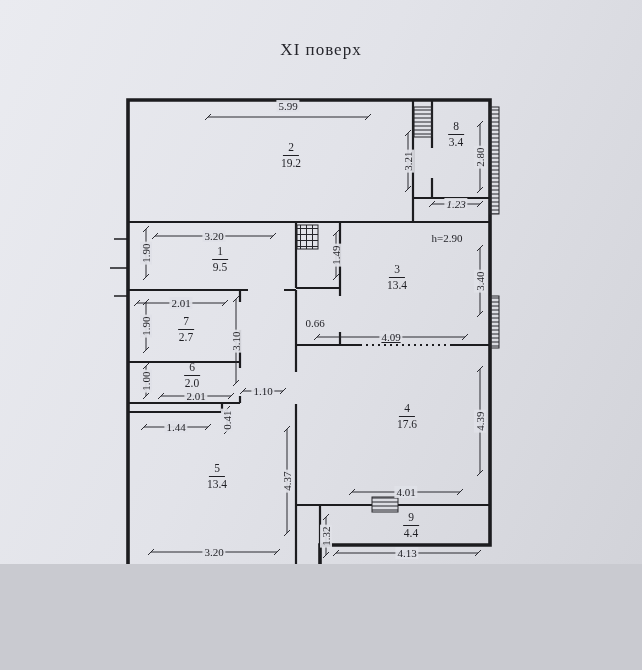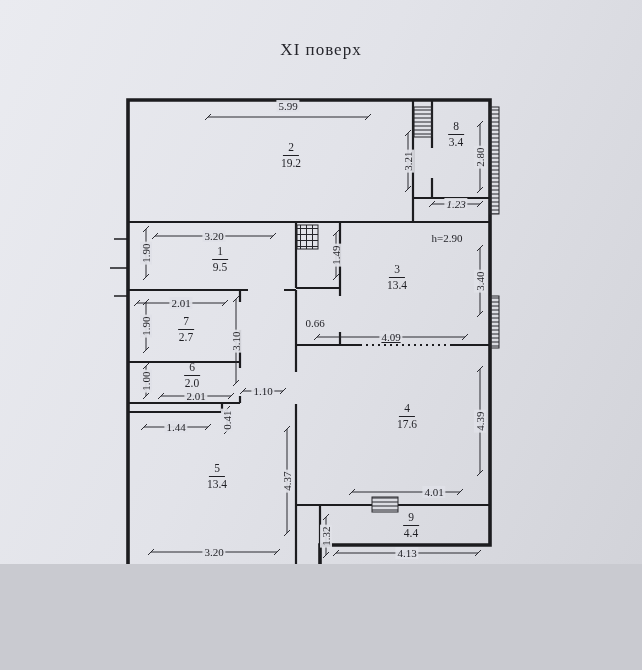--- a/index.html
+++ b/index.html
@@ -194,19 +194,19 @@
       <div class="dim v" style="left: 146px; top: 326px;">1.90</div>
       <div class="dim v" style="left: 236px; top: 341px;">3.10</div>
       <div class="dim" style="left: 391px; top: 337px; text-decoration: underline;">4.09</div>
       <div class="dim v" style="left: 146px; top: 381px;">1.00</div>
       <div class="dim" style="left: 196px; top: 396px;">2.01</div>
       <div class="dim" style="left: 263px; top: 391px;">1.10</div>
       <div class="dim v" style="left: 227px; top: 420px;">0.41</div>
       <div class="dim" style="left: 176px; top: 427px;">1.44</div>
       <div class="dim v" style="left: 480px; top: 421px;">4.39</div>
       <div class="dim v" style="left: 287px; top: 481px;">4.37</div>
-      <div class="dim" style="left: 406px; top: 492px; margin-left: 28px;">4.01</div>
+      <div class="dim" style="left: 406px; top: 492px;">4.01</div>
       <div class="dim v" style="left: 326px; top: 536px;">1.32</div>
       <div class="dim" style="left: 407px; top: 553px; text-align: right;">4.13</div>
       <div class="dim" style="left: 214px; top: 552px;">3.20</div>
     </div>
 
 </div>
 
 </body></html>

